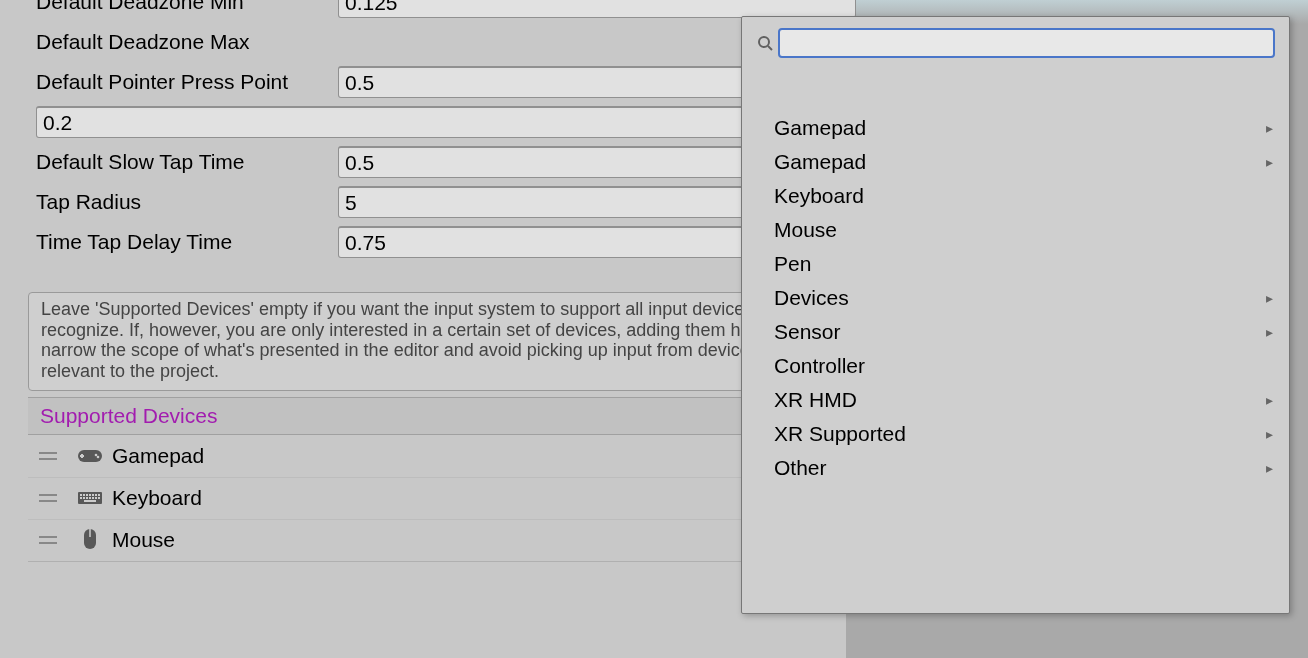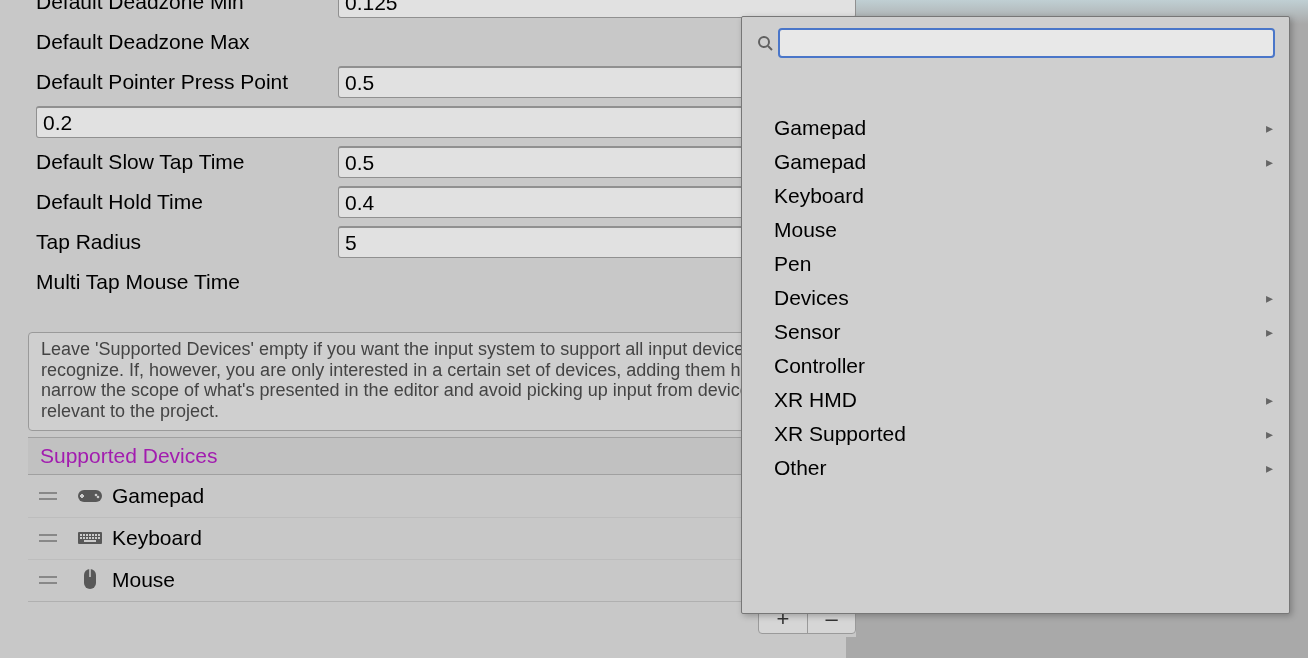--- a/index.html
+++ b/index.html
@@ -242,29 +242,26 @@
         <input class="row-input" type="text" value="0.5" style="">
       </div>
       <div class="row">
         <input class="row-input" type="text" value="0.2" style="">
       </div>
       <div class="row">
         <div class="row-label">Default Slow Tap Time</div>
         <input class="row-input" type="text" value="0.5" style="">
       </div>
       <div class="row">
-        <div class="row-label">Default Hold Time</div>
-        <input class="row-input" type="text" value="0.4" style="">
-      </div>
-      <div class="row">
         <div class="row-label">Tap Radius</div>
         <input class="row-input" type="text" value="5" style="">
       </div>
       <div class="row">
-        <div class="row-label">Multi Tap Mouse Time</div>
+        <div class="row-label">Time Tap Delay Time</div>
+        <input class="row-input" type="text" value="0.75" style="">
       </div>
     </div>
 
   <div class="infobox">
     <span>Leave 'Supported Devices' empty if you want the input system to support all input devices it can recognize. If, however, you are only interested in a certain set of devices, adding them here will narrow the scope of what's presented in the editor and avoid picking up input from devices not relevant to the project.</span>
   </div>
 
   <div class="section-header">
     <span>Supported Devices</span>
   </div>

